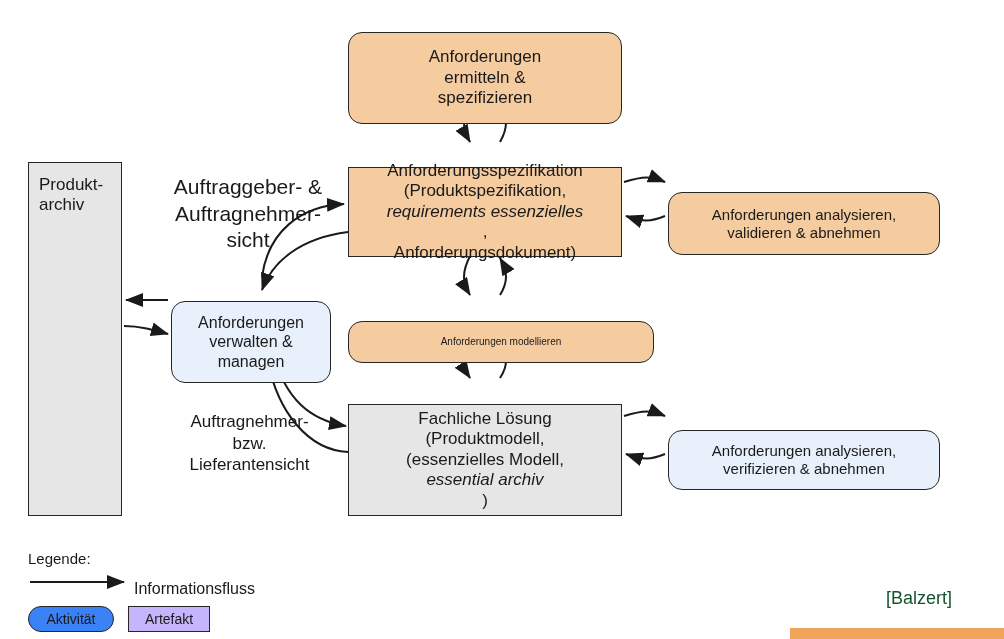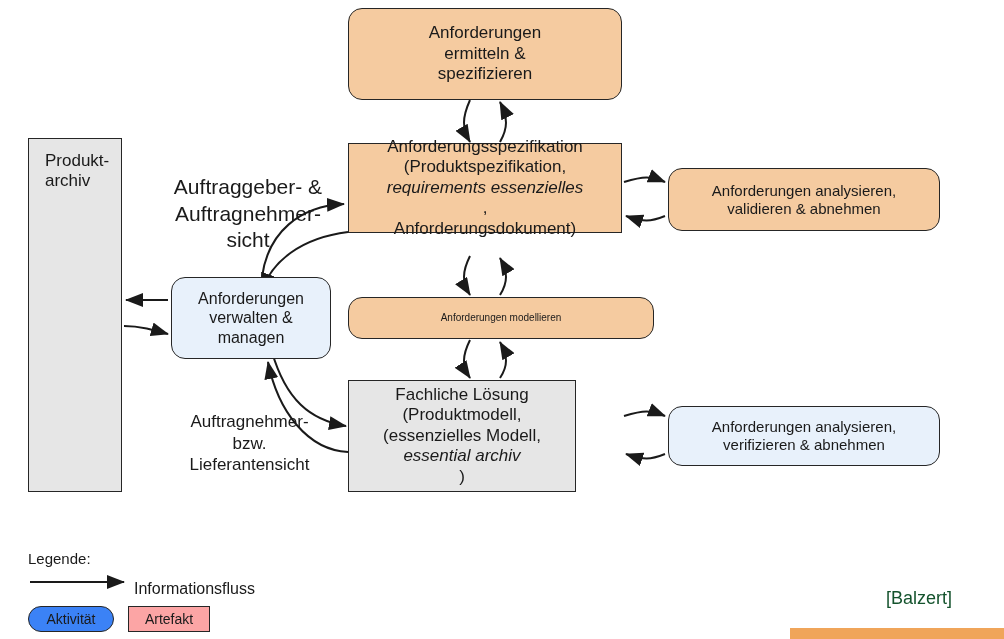--- a/index.html
+++ b/index.html
@@ -28,20 +28,21 @@
   }
   .node {
     position: absolute;
     box-sizing: border-box;
     display: flex;
     align-items: center;
     justify-content: center;
     text-align: center;
     line-height: 1.2;
     white-space: pre-line;
+    margin-top: 24px;
   }
   .activity {
     background: #f5cba0;
     border: 1.6px solid #262626;
     border-radius: 14px;
   }
   .activity-blue {
     background: #e8f1fb;
     border: 1.6px solid #262626;
     border-radius: 14px;
@@ -77,21 +78,21 @@
     border: 1.5px solid #262626;
     border-radius: 14px;
     display: flex;
     align-items: center;
     justify-content: center;
     font-size: 14px;
   }
   .legend-box {
     position: absolute;
     box-sizing: border-box;
-    background: #fca5a5;
+    background: #c4b5fd;
     border: 1.5px solid #262626;
     display: flex;
     align-items: center;
     justify-content: center;
     font-size: 14px;
   }
   .credit {
     position: absolute;
     font-size: 18px;
     color: #14532d;
@@ -159,40 +160,40 @@
 
   <div class="node activity" style="left:668px; top:168px; width:272px; height:63px; font-size:15px;">
     <span>Anforderungen analysieren,
 validieren &amp; abnehmen</span>
   </div>
 
   <div class="node activity" style="left:348px; top:297px; width:306px; height:42px; font-size:10px;">
     <span>Anforderungen modellieren</span>
   </div>
 
-  <div class="node artifact-grey" style="left:348px; top:380px; width:228px; height:112px; font-size:17px; flex-direction:column;">
+  <div class="node artifact-grey" style="left:348px; top:380px; width:274px; height:112px; font-size:17px; flex-direction:column;">
     <span>Fachliche Lösung
 (Produktmodell,
 (essenzielles Modell,</span>
     <span class="it">essential archiv</span>
     <span>)</span>
   </div>
 
   <div class="node activity-blue" style="left:668px; top:406px; width:272px; height:60px; font-size:15px;">
     <span>Anforderungen analysieren,
 verifizieren &amp; abnehmen</span>
   </div>
 
   <div class="node activity-blue" style="left:171px; top:277px; width:160px; height:82px; font-size:16px;">
     <span>Anforderungen
 verwalten &amp;
 managen</span>
   </div>
 
-  <div class="node artifact-grey" style="left:28px; top:138px; width:94px; height:354px; font-size:17px; align-items:flex-start; justify-content:flex-start; padding:12px 0 0 16px; text-align:left;">
+  <div class="node artifact-grey" style="left:28px; top:138px; width:94px; height:354px; font-size:17px; align-items:flex-start; justify-content:flex-start; padding:12px 0 0 10px; text-align:left;">
     <span>Produkt-
 archiv</span>
   </div>
 
   <div class="label" style="left:168px; top:148px; width:160px; font-size:21px;">
     <span>Auftraggeber- &amp;
 Auftragnehmer-
 sicht</span>
   </div>
 

